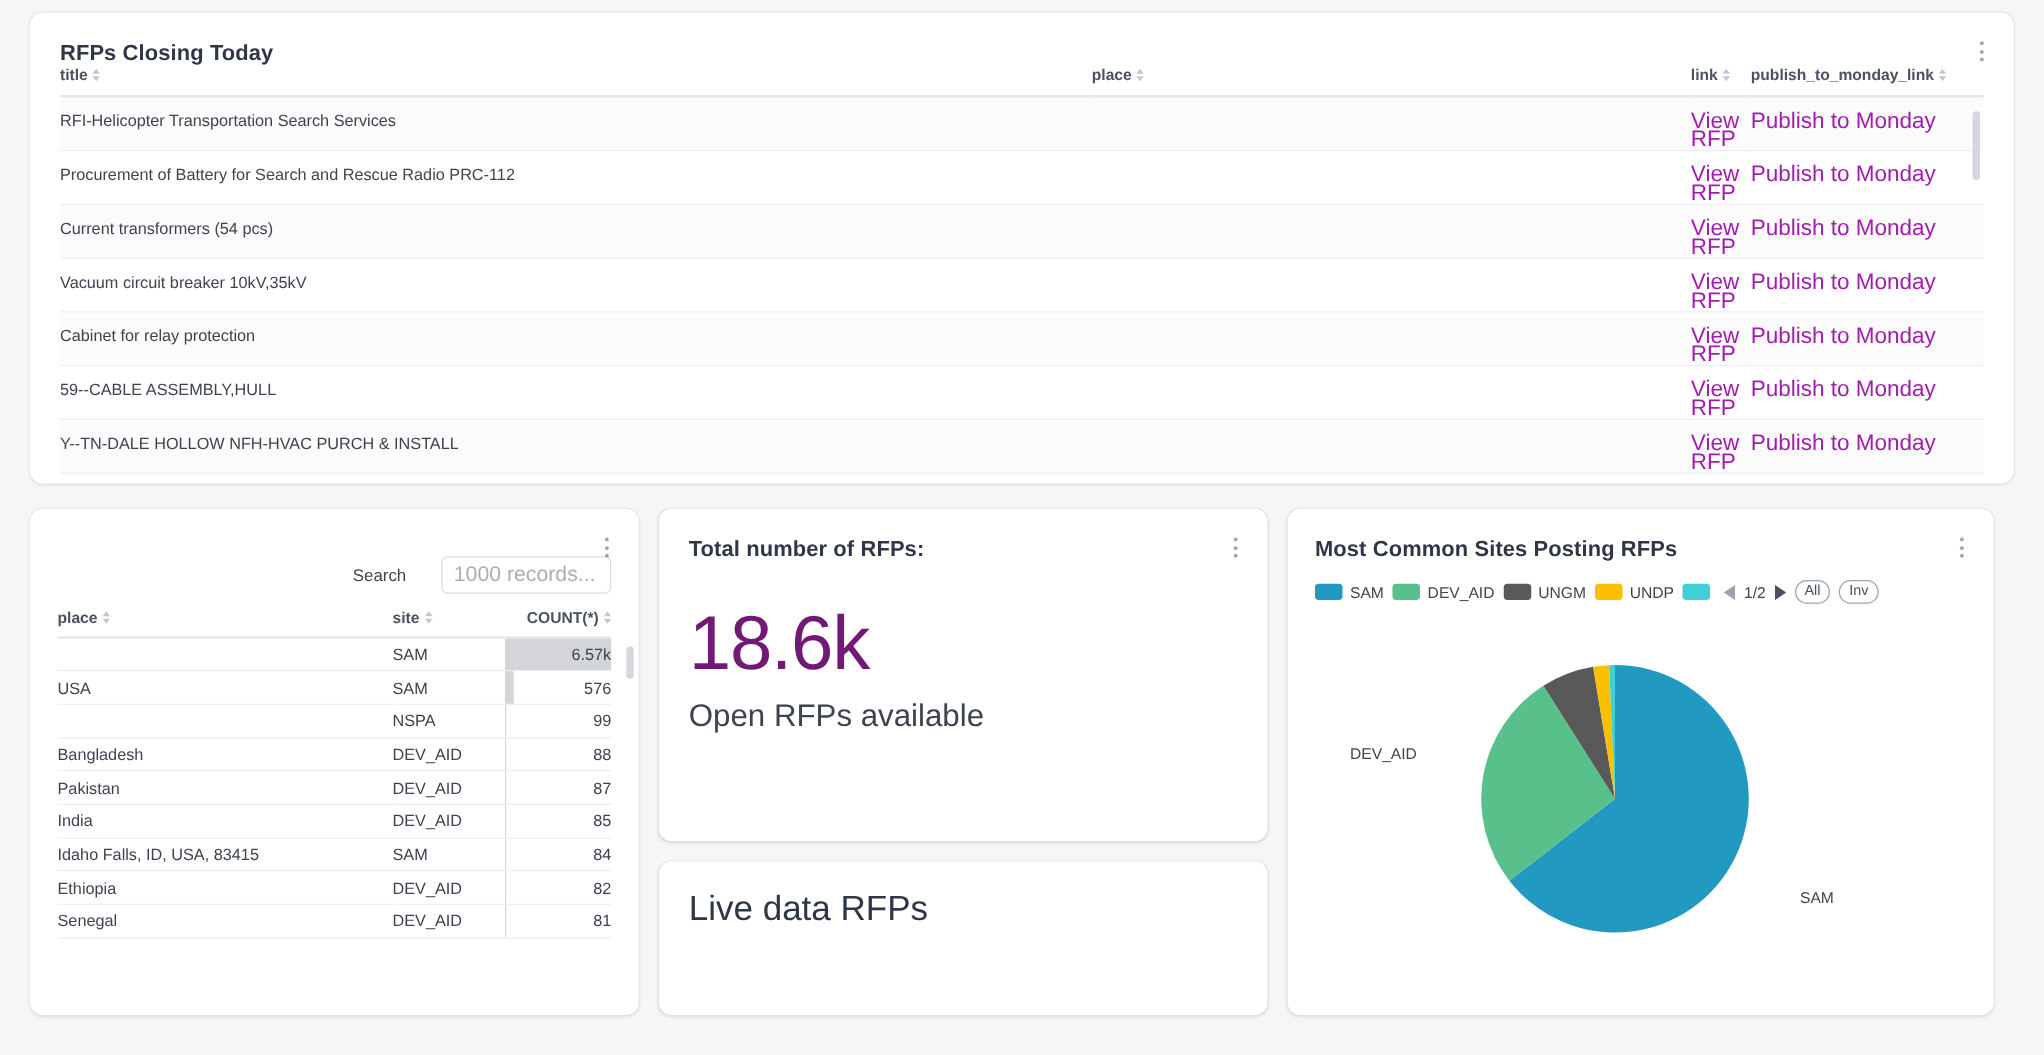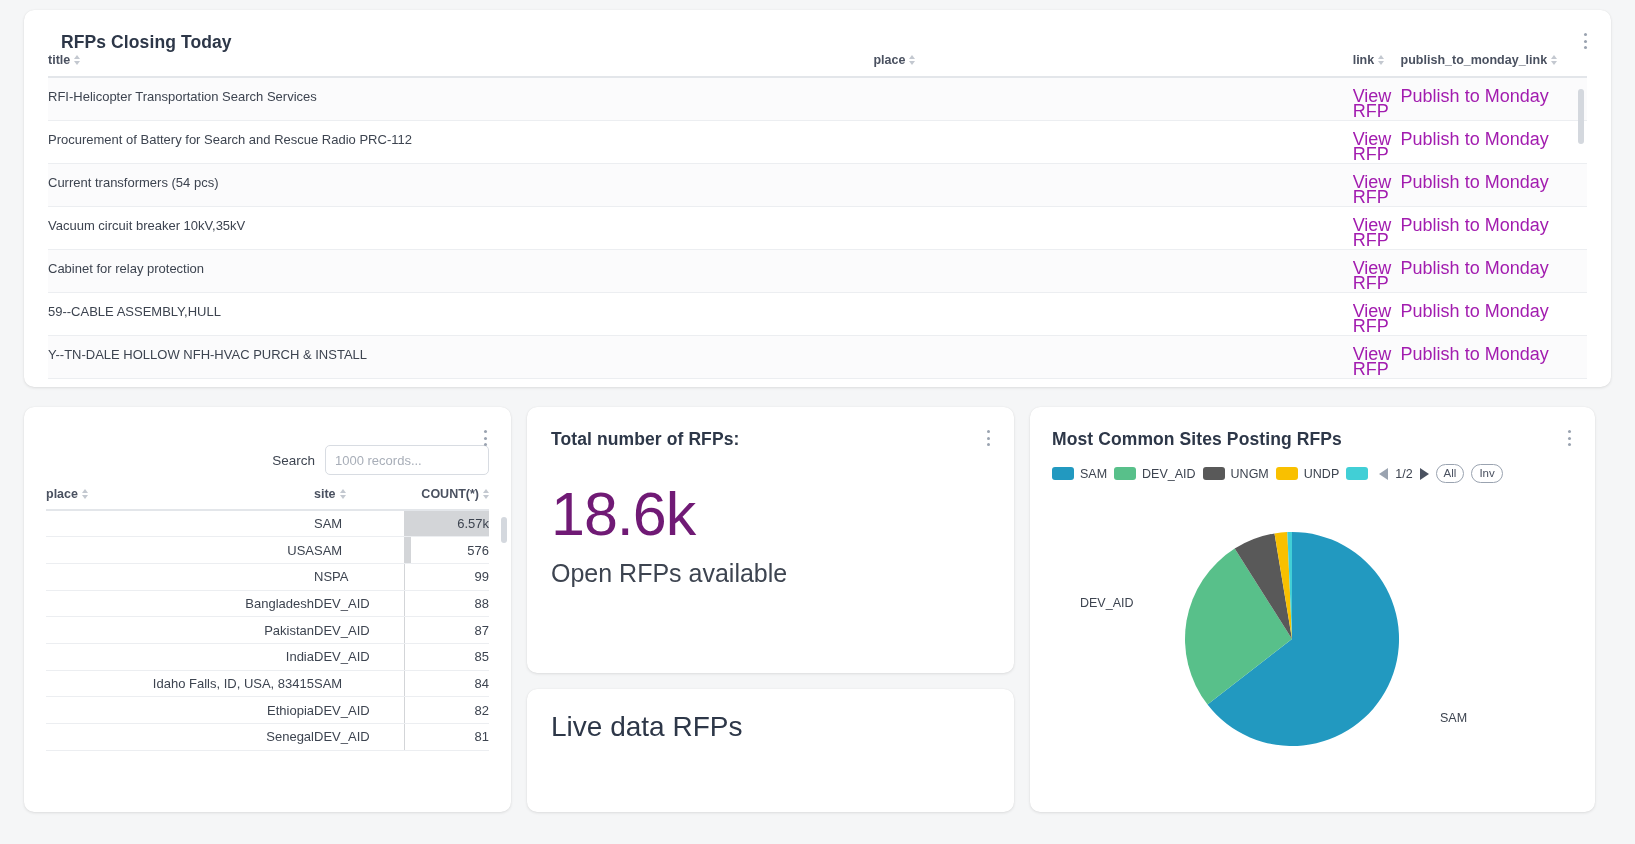--- a/index.html
+++ b/index.html
@@ -26,21 +26,21 @@
     position: absolute; top: 22px; right: 18px;
     width: 16px; height: 18px;
     display: flex; flex-direction: column; align-items: center;
     justify-content: space-between; padding: 1px 0;
     cursor: pointer;
   }
   .kebab i { width: 3px; height: 3px; border-radius: 50%; background: #9aa3b0; display: block; }
 
   
   .top-card { width: 1587px; height: 377px; padding: 22px 24px 0 24px; overflow: hidden; }
-  .top-card .card-title { margin-left: 13px; }
+  .top-card .card-title { margin-left: 0px; }
 
   .tbl-wrap { position: relative; }
   table.grid { width: 100%; border-collapse: collapse; table-layout: fixed; }
   table.grid th {
     text-align: left; font-size: 12.5px; font-weight: bold; color: #4a5160;
     padding: 0 0 9px 0; border-bottom: 2px solid #e3e6ea;
     white-space: nowrap; overflow: hidden;
   }
   .th-in { display: inline-flex; align-items: center; gap: 4px; }
   .sort { display: inline-flex; flex-direction: column; gap: 2px; }
@@ -64,40 +64,40 @@
     position: absolute; right: 3px; width: 6px; border-radius: 3px; background: #d4d8de;
   }
 
   
   .row2 { display: flex; gap: 16px; margin-top: 20px; height: 405px; }
   .col-a { width: 487px; }
   .col-b { width: 487px; display: flex; flex-direction: column; gap: 16px; }
   .col-c { width: 565px; }
 
   .dist-card { height: 405px; padding: 22px 22px 0 22px; overflow: hidden; }
-  .search-row { display: flex; align-items: center; justify-content: flex-end; gap: 10px; margin-top: 16px; }
+  .search-row { display: flex; align-items: center; justify-content: flex-end; gap: 28px; margin-top: 16px; }
   .search-lbl { font-size: 13.5px; color: #3d4450; }
   .search-box {
-    width: 164px; height: 30px; border: 1px solid #d8dce2; border-radius: 5px;
-    font-size: 13px; color: #9aa1ab; padding: 0 9px;
+    width: 136px; height: 30px; border: 1px solid #d8dce2; border-radius: 5px;
+    font-size: 17px; color: #9aa1ab; padding: 0 9px;
     font-family: "Liberation Sans", sans-serif; background: #fff; outline: none;
   }
   .search-box::placeholder { color: #a8aeb8; }
 
   table.grid2 { width: 100%; border-collapse: collapse; table-layout: fixed; margin-top: 12px; }
   table.grid2 th {
     font-size: 12.5px; font-weight: bold; color: #4a5160;
     padding: 0 0 8px 0; border-bottom: 2px solid #e3e6ea; text-align: left; white-space: nowrap;
   }
   table.grid2 th.num { text-align: right; }
   table.grid2 td {
     font-size: 13px; color: #3d4450; height: 26.7px; padding: 0;
     border-bottom: 1px solid #eceef1; vertical-align: middle;
   }
-  .cellpad { padding-left: 2px; text-align: right; }
+  .cellpad { padding-left: 2px; }
   .barcell { position: relative; padding-right: 9px; text-align: right; }
   .bar { position: absolute; left: 0; top: 0; bottom: 0; background: #d3d5d8; z-index: 0; }
   .barcell span { position: relative; z-index: 1; }
 
   
   .total-card { height: 266px; padding: 22px 24px 0 24px; }
   .kpi-num { font-size: 61px; line-height: 1; color: #701a75; font-weight: normal; margin-top: 34px; letter-spacing: -1px; }
   .kpi-sub { font-size: 25px; color: #3d4450; margin-top: 14px; font-weight: normal; }
   .live-card { height: 123px; padding: 22px 24px 0 24px; }
   .live-title { font-size: 28px; color: #2d3748; font-weight: normal; }

